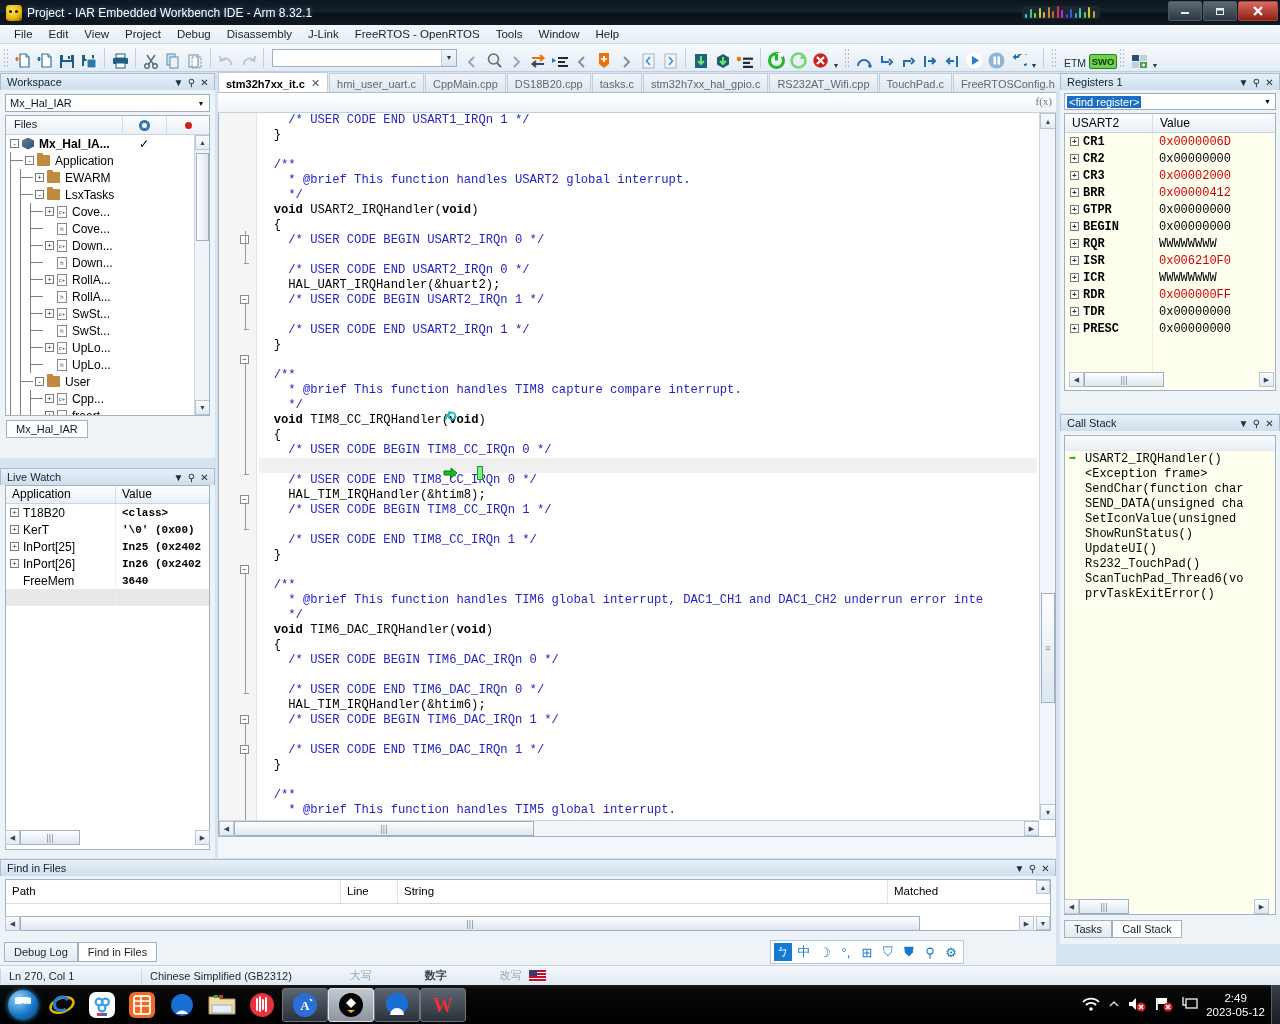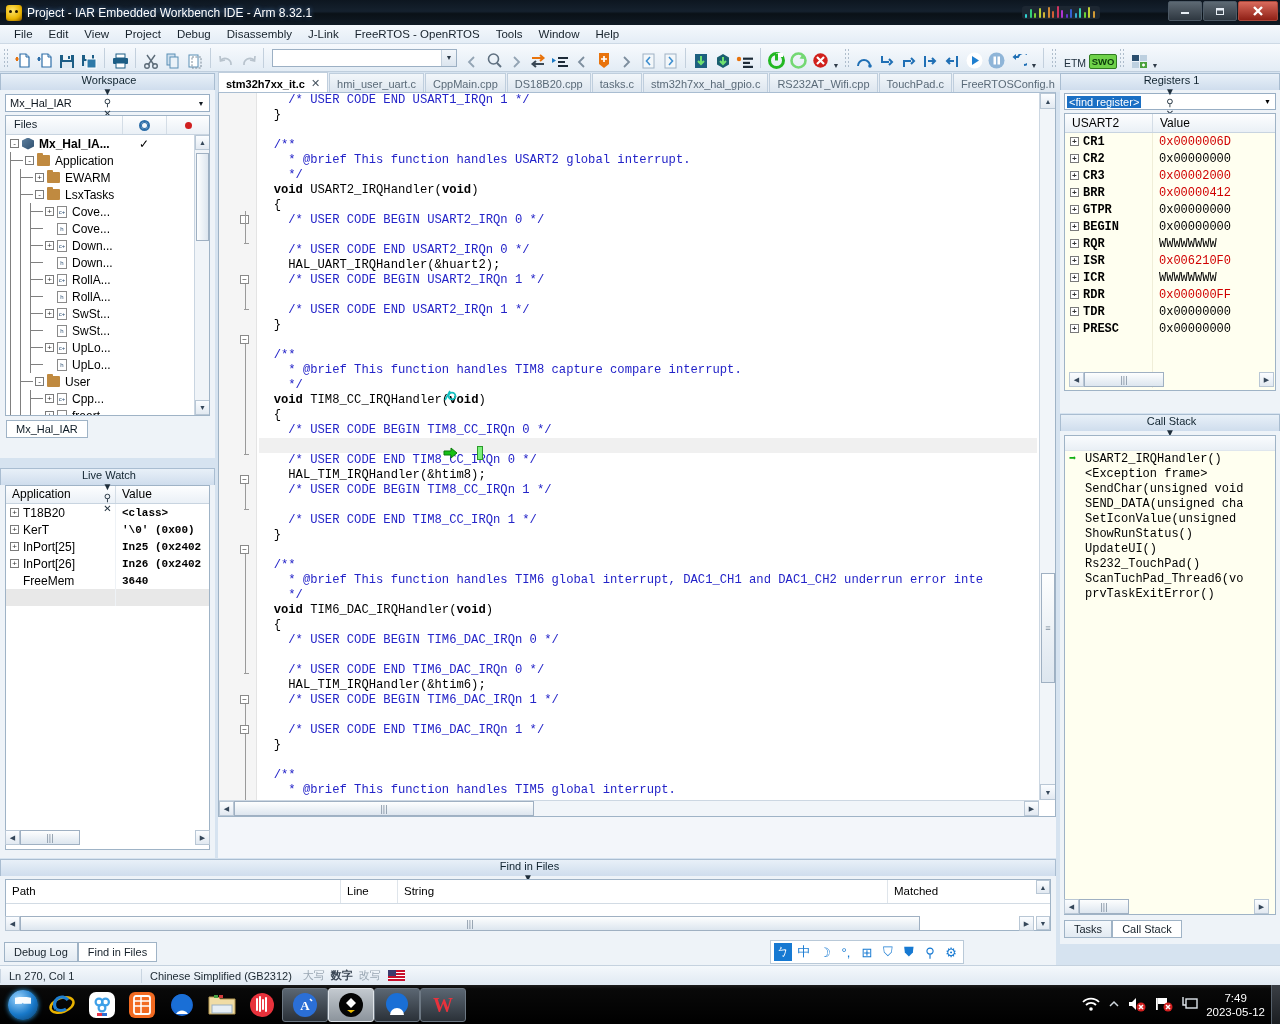--- a/index.html
+++ b/index.html
@@ -67,21 +67,21 @@
     display:flex;align-items:center;
   }
   .tcombo .arrow{margin-left:auto;width:15px;height:16px;background:linear-gradient(to bottom,#f3f7fb,#dbe5ef);
     border-left:1px solid #c3d0dd;display:flex;align-items:center;justify-content:center;font-size:7px;color:#2c3a48;}
   .tdrop{width:10px;height:22px;display:flex;align-items:flex-end;justify-content:center;color:#2e3b49;font-size:7px;}
 
   
   .panel-title{
     height:17px;background:linear-gradient(to bottom,#e8f0f8,#cfdded);
     border:1px solid #a9bdd1;border-bottom:none;
-    display:flex;align-items:center;padding:0 3px;font-size:11px;color:#10232f;flex-direction:column;
+    display:flex;align-items:center;padding:0 3px;font-size:11px;color:#10232f;
   }
   .panel-title .t{flex:1;padding-left:3px;}
   .pt-btn{width:13px;height:13px;display:flex;align-items:center;justify-content:center;color:#1d2d3a;font-size:10px;}
 
   
   .workspace{position:absolute;left:0;top:73px;width:215px;height:385px;background:#eef3f8;}
   .ws-combo{
     margin:4px 5px 3px 5px;height:18px;border:1px solid #98aec4;background:#fff;
     display:flex;align-items:center;padding-left:4px;font-size:11px;color:#101820;
   }
@@ -198,21 +198,21 @@
   .ime-bar{position:absolute;left:770px;bottom:1px;height:24px;border:1px solid #b9c9d8;background:#fff;
     display:flex;align-items:center;padding:0 3px;gap:3px;}
   .ime-ic{width:18px;height:18px;display:flex;align-items:center;justify-content:center;color:#1679d2;font-size:13px;}
   .ime-ic.sel{background:#1679d2;color:#fff;}
 
   
   .statusbar{position:absolute;left:0;top:965px;width:1280px;height:20px;
     background:linear-gradient(to bottom,#f4f8fc,#e0e9f2);border-top:1px solid #c5d2df;display:flex;align-items:center;font-size:11px;color:#1b2730;}
   .st-seg{padding:0 8px;height:20px;display:flex;align-items:center;}
   .st-div{width:1px;height:14px;background:#c9d5e1;}
-  .st-ime{color:#9aa7b3;padding:0 3px;}
+  .st-ime{color:#9aa7b3;padding:0 3px;margin-left:47px;}
   .flagus{width:17px;height:11px;background:
      linear-gradient(to bottom,#c8102e 0 14%, #fff 14% 28%, #c8102e 28% 42%, #fff 42% 56%, #c8102e 56% 70%, #fff 70% 84%, #c8102e 84% 100%);
      position:relative;margin:0 4px;}
   .flagus:before{content:"";position:absolute;left:0;top:0;width:8px;height:6px;background:#3c3b6e;}
 
   
   .taskbar{position:absolute;left:0;top:985px;width:1280px;height:39px;
     background:linear-gradient(to bottom,#1b1b1b 0%,#090909 10%,#000 100%);display:flex;align-items:center;}
   .startorb{width:38px;height:34px;margin-left:4px;display:flex;align-items:center;justify-content:center;flex:none;}
   .orb{width:30px;height:30px;border-radius:50%;background:radial-gradient(circle at 35% 30%,#9ad4ff,#1878c8 55%,#0b3c66 100%);
@@ -812,20 +812,23 @@
           <span>RS232AT_Wifi.cpp</span>
         </div>
         <div class="etab">
           <span>TouchPad.c</span>
         </div>
         <div class="etab">
           <span>FreeRTOSConfig.h</span>
         </div>
         <div class="tabmore">▼</div>
       </div>
+    <div class="fx-bar">
+      <span class="fx-label">f(x)</span>
+    </div>
     <div class="code-area">
       <div class="gutter"></div>
 
       <div class="curline" style="top:345px"></div>
       <div class="codetext" id="codetext"><div><span class="cm">    /* USER CODE END USART1_IRQn 1 */</span></div><div>  }</div><div>&nbsp;</div><div><span class="cm">  /**</span></div><div><span class="cm">    * @brief This function handles USART2 global interrupt.</span></div><div><span class="cm">    */</span></div><div>  <span class="kw">void</span> USART2_IRQHandler(<span class="kw">void</span>)</div><div>  {</div><div><span class="cm">    /* USER CODE BEGIN USART2_IRQn 0 */</span></div><div>&nbsp;</div><div><span class="cm">    /* USER CODE END USART2_IRQn 0 */</span></div><div>    HAL_UART_IRQHandler(&amp;huart2);</div><div><span class="cm">    /* USER CODE BEGIN USART2_IRQn 1 */</span></div><div>&nbsp;</div><div><span class="cm">    /* USER CODE END USART2_IRQn 1 */</span></div><div>  }</div><div>&nbsp;</div><div><span class="cm">  /**</span></div><div><span class="cm">    * @brief This function handles TIM8 capture compare interrupt.</span></div><div><span class="cm">    */</span></div><div>  <span class="kw">void</span> TIM8_CC_IRQHandler(<span class="kw">void</span>)</div><div>  {</div><div><span class="cm">    /* USER CODE BEGIN TIM8_CC_IRQn 0 */</span></div><div>&nbsp;</div><div><span class="cm">    /* USER CODE END TIM8_CC_IRQn 0 */</span></div><div>    HAL_TIM_IRQHandler(&amp;htim8);</div><div><span class="cm">    /* USER CODE BEGIN TIM8_CC_IRQn 1 */</span></div><div>&nbsp;</div><div><span class="cm">    /* USER CODE END TIM8_CC_IRQn 1 */</span></div><div>  }</div><div>&nbsp;</div><div><span class="cm">  /**</span></div><div><span class="cm">    * @brief This function handles TIM6 global interrupt, DAC1_CH1 and DAC1_CH2 underrun error inte</span></div><div><span class="cm">    */</span></div><div>  <span class="kw">void</span> TIM6_DAC_IRQHandler(<span class="kw">void</span>)</div><div>  {</div><div><span class="cm">    /* USER CODE BEGIN TIM6_DAC_IRQn 0 */</span></div><div>&nbsp;</div><div><span class="cm">    /* USER CODE END TIM6_DAC_IRQn 0 */</span></div><div>    HAL_TIM_IRQHandler(&amp;htim6);</div><div><span class="cm">    /* USER CODE BEGIN TIM6_DAC_IRQn 1 */</span></div><div>&nbsp;</div><div><span class="cm">    /* USER CODE END TIM6_DAC_IRQn 1 */</span></div><div>  }</div><div>&nbsp;</div><div><span class="cm">  /**</span></div><div><span class="cm">    * @brief This function handles TIM5 global interrupt.</span></div></div>
 
       <div class="fold" style="left:21px;top:182px">−</div>
       <div class="foldbar" style="left:25.5px;top:191px;height:25px"></div>
       <div class="foldend" style="left:25px;top:216px"></div>
 
@@ -1012,21 +1015,21 @@
           <div class="cs-row">
             <span class="mark">➡</span>
             <span>USART2_IRQHandler()</span>
           </div>
           <div class="cs-row">
             <span class="mark"></span>
             <span>&lt;Exception frame&gt;</span>
           </div>
           <div class="cs-row">
             <span class="mark"></span>
-            <span>SendChar(unsigned void</span>
+            <span>SendChar(function char</span>
           </div>
           <div class="cs-row">
             <span class="mark"></span>
             <span>SEND_DATA(unsigned cha</span>
           </div>
           <div class="cs-row">
             <span class="mark"></span>
             <span>SetIconValue(unsigned </span>
           </div>
           <div class="cs-row">
@@ -1222,20 +1225,20 @@
             <path d="M12 9 L16 13 M16 9 L12 13" stroke="#fff" stroke-width="1.5"></path>
           </svg>
       </span>
       <span>
         <svg width="18" height="16">
             <rect x="5" y="3" width="11" height="9" fill="none" stroke="#dfe5eb" stroke-width="1.4"></rect>
             <path d="M2 1 v8 h3" stroke="#dfe5eb" stroke-width="1.4" fill="none"></path>
           </svg>
       </span>
       <div class="trayclock">
-        <div>7:49</div>
+        <div>2:49</div>
         <div>2023-05-12</div>
       </div>
     </div>
     <div class="showdesk"></div>
   </div>
 
 </div>
 
 </body></html>

